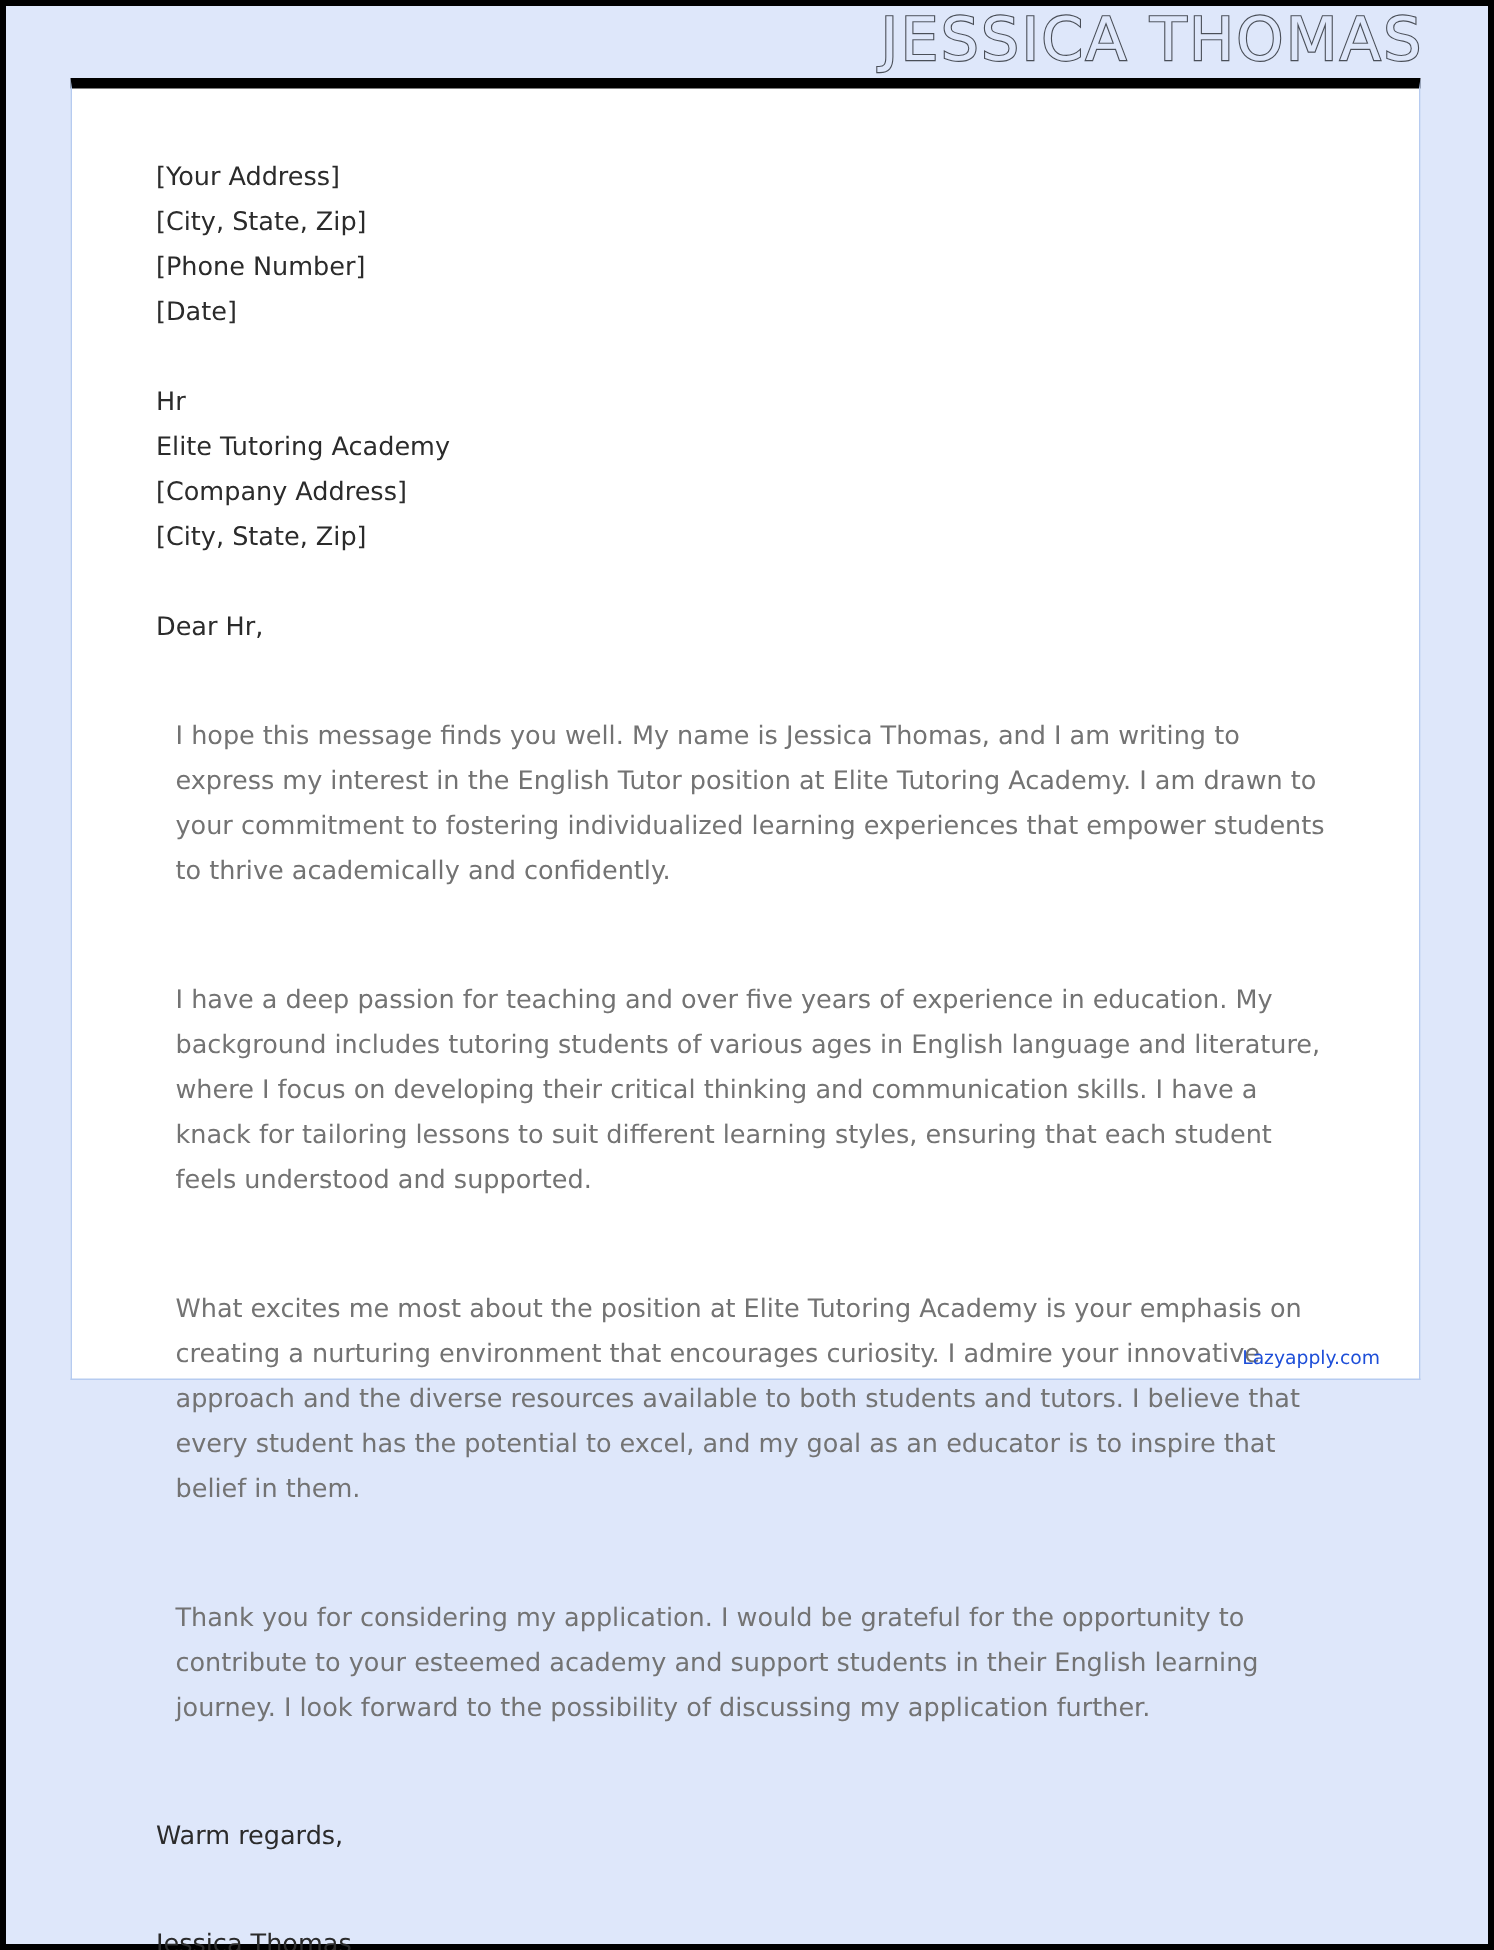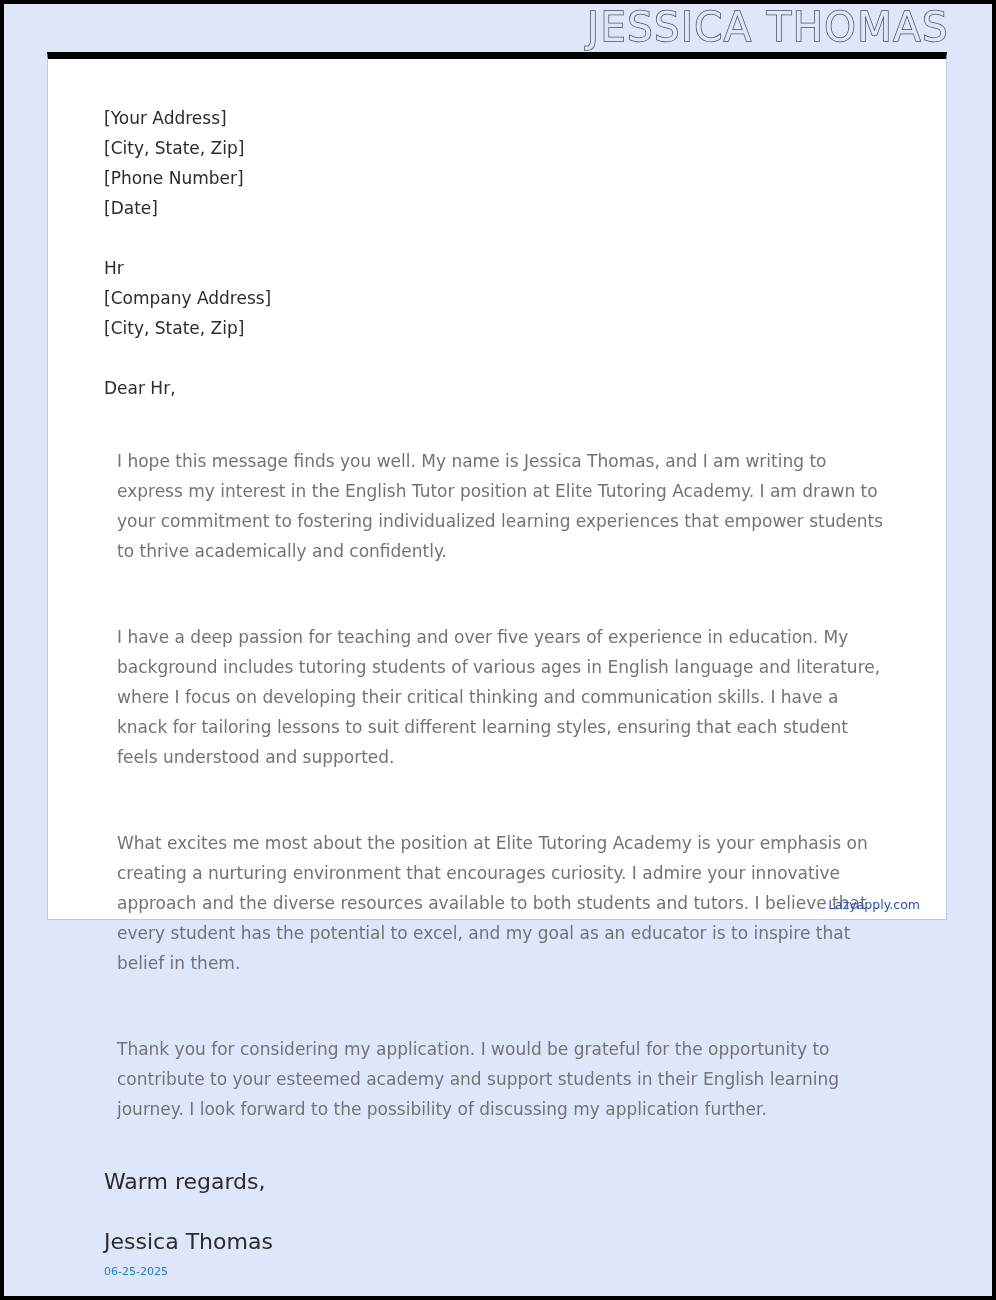--- a/index.html
+++ b/index.html
@@ -96,23 +96,24 @@
   .para {
     font-size: 17px;
     line-height: 30px;
     color: #737373;
     margin: 13px;
     text-align: left;
   }
 
   .closing,
   .signature {
-    font-size: 22px;
+    font-size: 17px;
     line-height: 30px;
     color: #2b2b2b;
+    margin-top: 12px;
   }
 
   .date-line {
     font-size: 11px;
     line-height: 30px;
     color: #2080ef;
   }
 
   .footer-brand {
     position: absolute;
@@ -140,20 +141,21 @@
         <span class="addr-line">[Your Address]</span>
         <span class="addr-line">[City, State, Zip]</span>
         <span class="addr-line">[Phone Number]</span>
         <span class="addr-line">[Date]</span>
       </div>
 
       <div class="block-gap"></div>
 
       <div class="recipient-block">
         <span class="addr-line">Hr</span>
+        <span class="addr-line">Elite Tutoring Academy</span>
         <span class="addr-line">[Company Address]</span>
         <span class="addr-line">[City, State, Zip]</span>
       </div>
 
       <div class="block-gap"></div>
 
       <div class="salutation">Dear Hr,</div>
 
       <div class="block-gap"></div>
 

